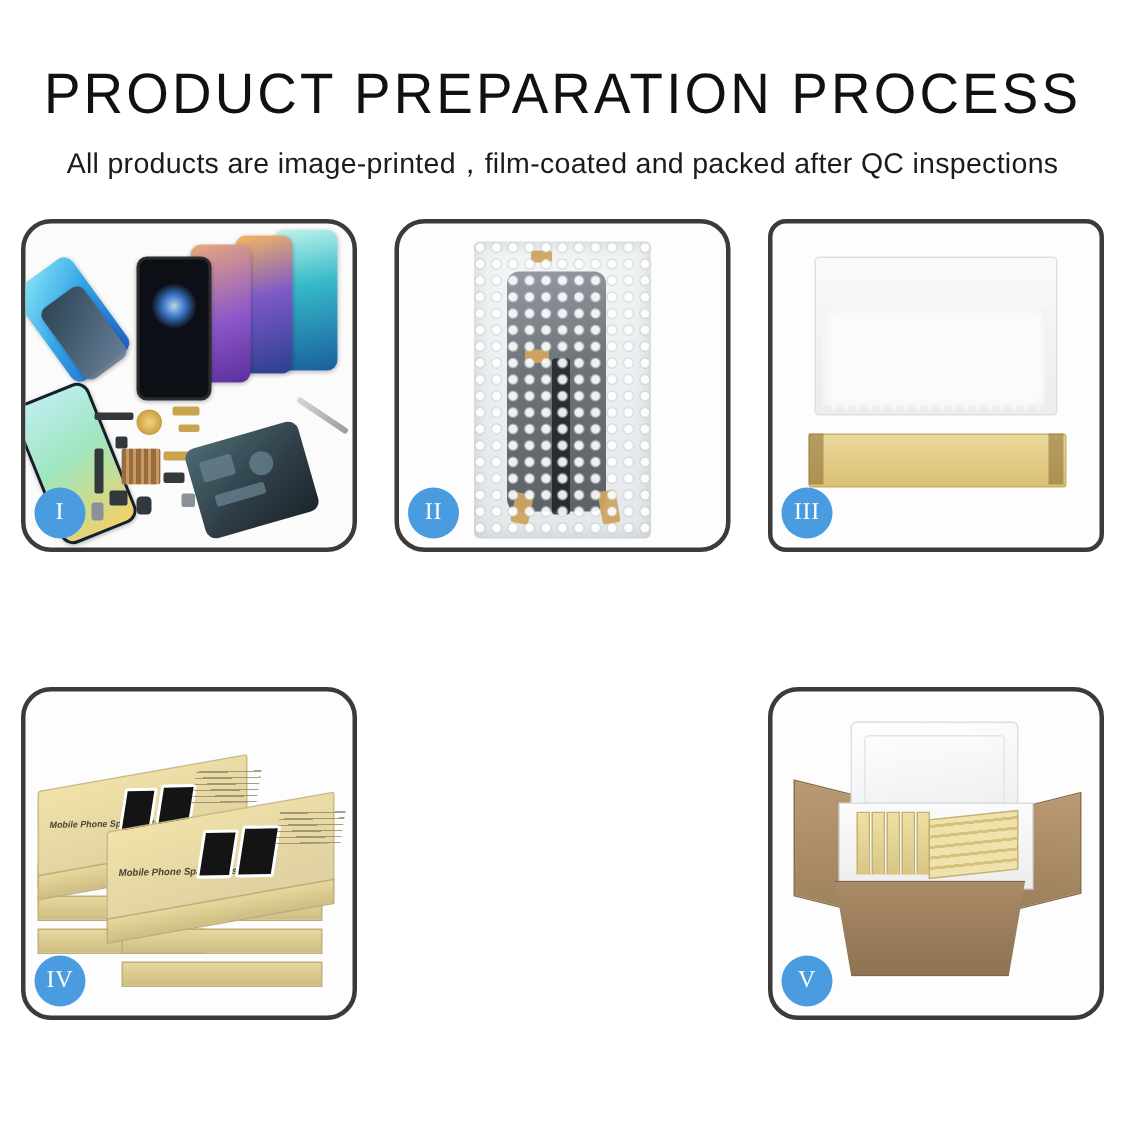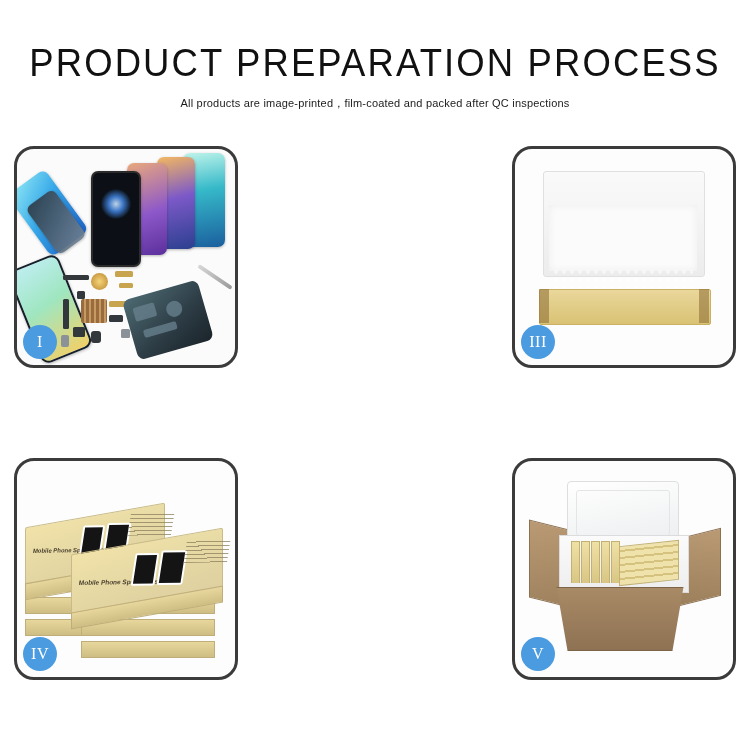--- a/index.html
+++ b/index.html
@@ -2,21 +2,21 @@
 <html><head>
 <meta charset="utf-8">
 <style>
   html,body{margin:0;padding:0;background:#ffffff;}
   body{width:750px;height:750px;overflow:hidden;font-family:"Liberation Sans",sans-serif;}
   .page{position:relative;width:750px;height:750px;background:#fff;}
 
   .header{position:absolute;left:0;top:0;width:750px;text-align:center;}
   .title{font-size:38px;font-weight:500;letter-spacing:2.2px;color:#111;
          margin-top:44px;line-height:1;transform:scaleX(0.96);}
-  .subtitle{font-size:11px;color:#1b1b1b;margin-top:14px;letter-spacing:.2px;}
+  .subtitle{font-size:19px;color:#1b1b1b;margin-top:14px;letter-spacing:.2px;}
 
   .grid{position:absolute;left:14px;top:146px;width:722px;}
   .row{display:flex;justify-content:space-between;}
   .row.second{margin-top:90px;}
 
   .panel{position:relative;width:224px;height:222px;border:3px solid #3b3b3b;
          border-radius:20px;background:#fdfdfd;box-sizing:border-box;overflow:hidden;}
   .scene{position:absolute;inset:0;}
 
   .badge{position:absolute;left:6px;bottom:6px;width:34px;height:34px;border-radius:50%;
@@ -62,21 +62,21 @@
        box-shadow:inset 0 0 12px rgba(150,160,165,.45);}
   .bubbles{position:absolute;inset:0;border-radius:4px;
      background-image:radial-gradient(circle at 4px 4px,rgba(255,255,255,.95) 2.6px,rgba(176,188,194,.55) 3.4px,transparent 4px);
      background-size:11px 11px;opacity:.95;}
   .inner-screen{position:absolute;left:22px;top:20px;width:66px;height:160px;border-radius:8px;
      background:linear-gradient(170deg,#6f7780 0%,#3b434b 40%,#262c33 100%);opacity:.72;}
   .flex-strip{position:absolute;left:52px;top:78px;width:12px;height:104px;background:#1c2026;opacity:.82;border-radius:2px;}
   .tape{position:absolute;background:#cfa35e;border-radius:2px;opacity:.95;}
 
   
-  .p3{background:#fdfdfd;}
+  .p3{background:#fdfdfd;border-radius:12px;}
   .b3-lid{position:absolute;left:28px;top:22px;width:160px;height:104px;
      background:linear-gradient(180deg,#fafafa,#ececec);border:1px solid #e0e0e0;border-radius:3px;}
   .b3-foam{position:absolute;left:34px;top:56px;width:148px;height:66px;background:#fbfbfb;
      box-shadow:inset 0 0 8px rgba(0,0,0,.06);}
   .b3-wrap{position:absolute;left:38px;top:120px;width:140px;height:26px;border-radius:2px;
      background:linear-gradient(180deg,#8e96a0,#5d656f);
      background-image:radial-gradient(circle at 3px 3px,rgba(255,255,255,.5) 1.6px,transparent 2.2px);
      background-size:8px 8px;}
   .b3-base{position:absolute;left:24px;top:140px;width:170px;height:34px;border-radius:2px;
      background:linear-gradient(180deg,#ead79b,#d9c274);border:1px solid #c9b063;}
@@ -172,20 +172,34 @@
           <div class="chassis">
             <i style="left:8px;top:10px;width:22px;height:14px;"></i>
             <i style="left:40px;top:14px;width:16px;height:16px;border-radius:50%;"></i>
             <i style="left:12px;top:34px;width:34px;height:8px;"></i>
           </div>
           <div class="tweezer"></div>
         </div>
         <div class="badge">I</div>
       </div>
 
+      <div class="panel p2">
+        <div class="scene">
+          <div class="bag">
+            <div class="inner-screen"></div>
+            <div class="flex-strip"></div>
+            <div class="tape" style="left:38px;top:6px;width:14px;height:8px;"></div>
+            <div class="tape" style="left:34px;top:72px;width:16px;height:9px;"></div>
+            <div class="tape" style="left:26px;top:168px;width:12px;height:20px;transform:rotate(12deg);"></div>
+            <div class="tape" style="left:84px;top:166px;width:12px;height:22px;transform:rotate(-10deg);"></div>
+            <div class="bubbles"></div>
+          </div>
+        </div>
+        <div class="badge">II</div>
+      </div>
 
       <div class="panel p3">
         <div class="scene">
           <div class="b3-lid"></div>
           <div class="b3-foam"></div>
           <div class="b3-wrap"></div>
           <div class="b3-base"></div>
           <div class="b3-side"></div>
           <div class="b3-side r"></div>
         </div>

